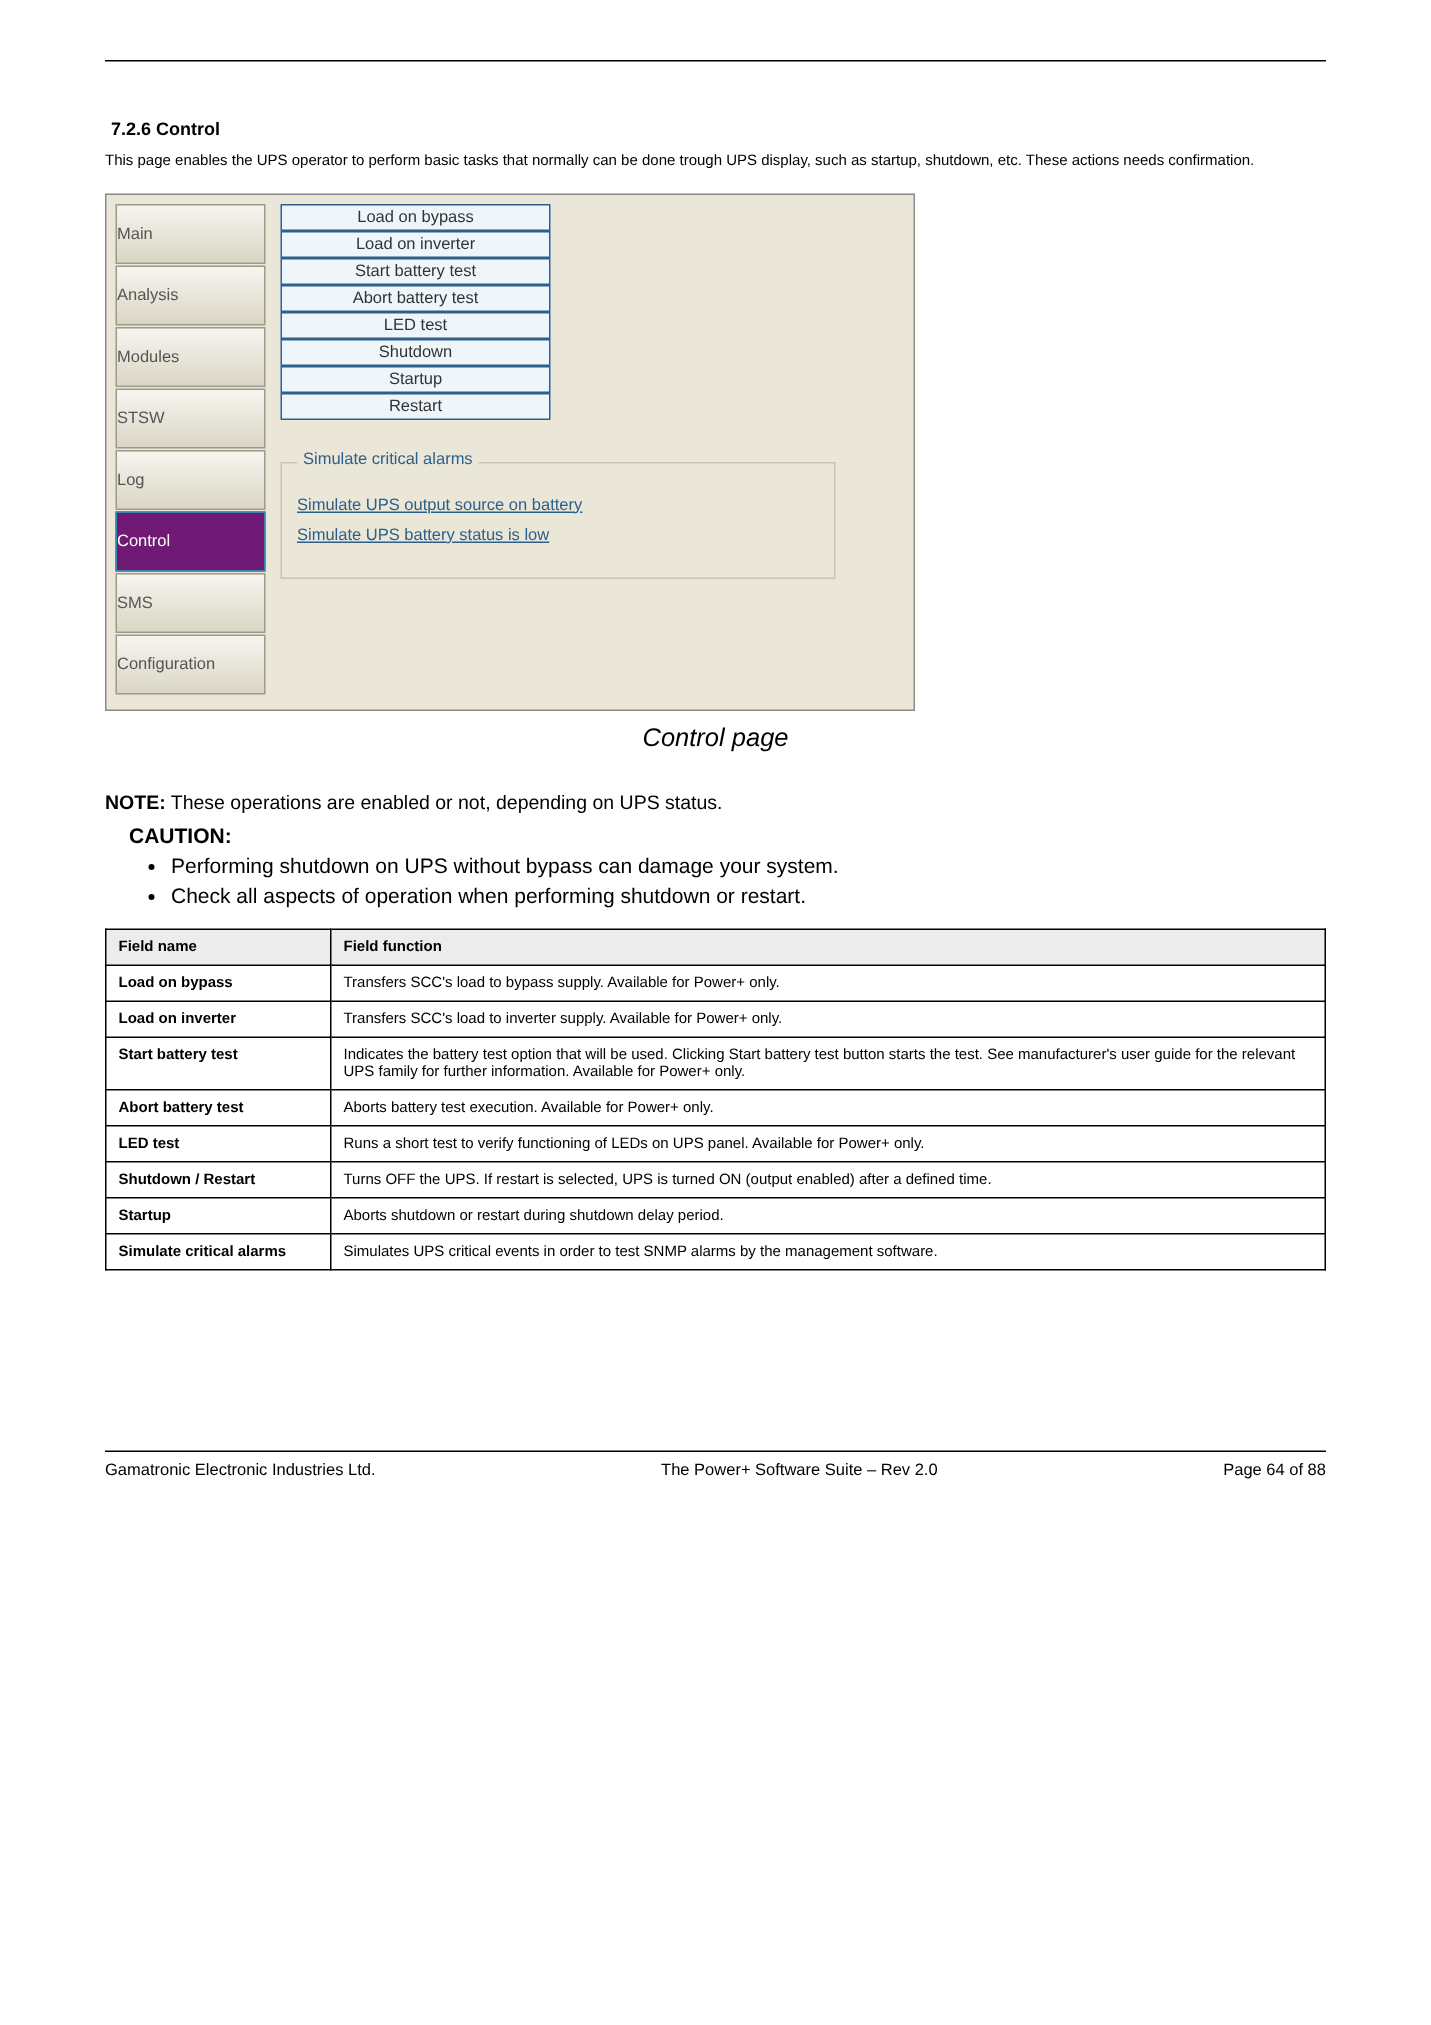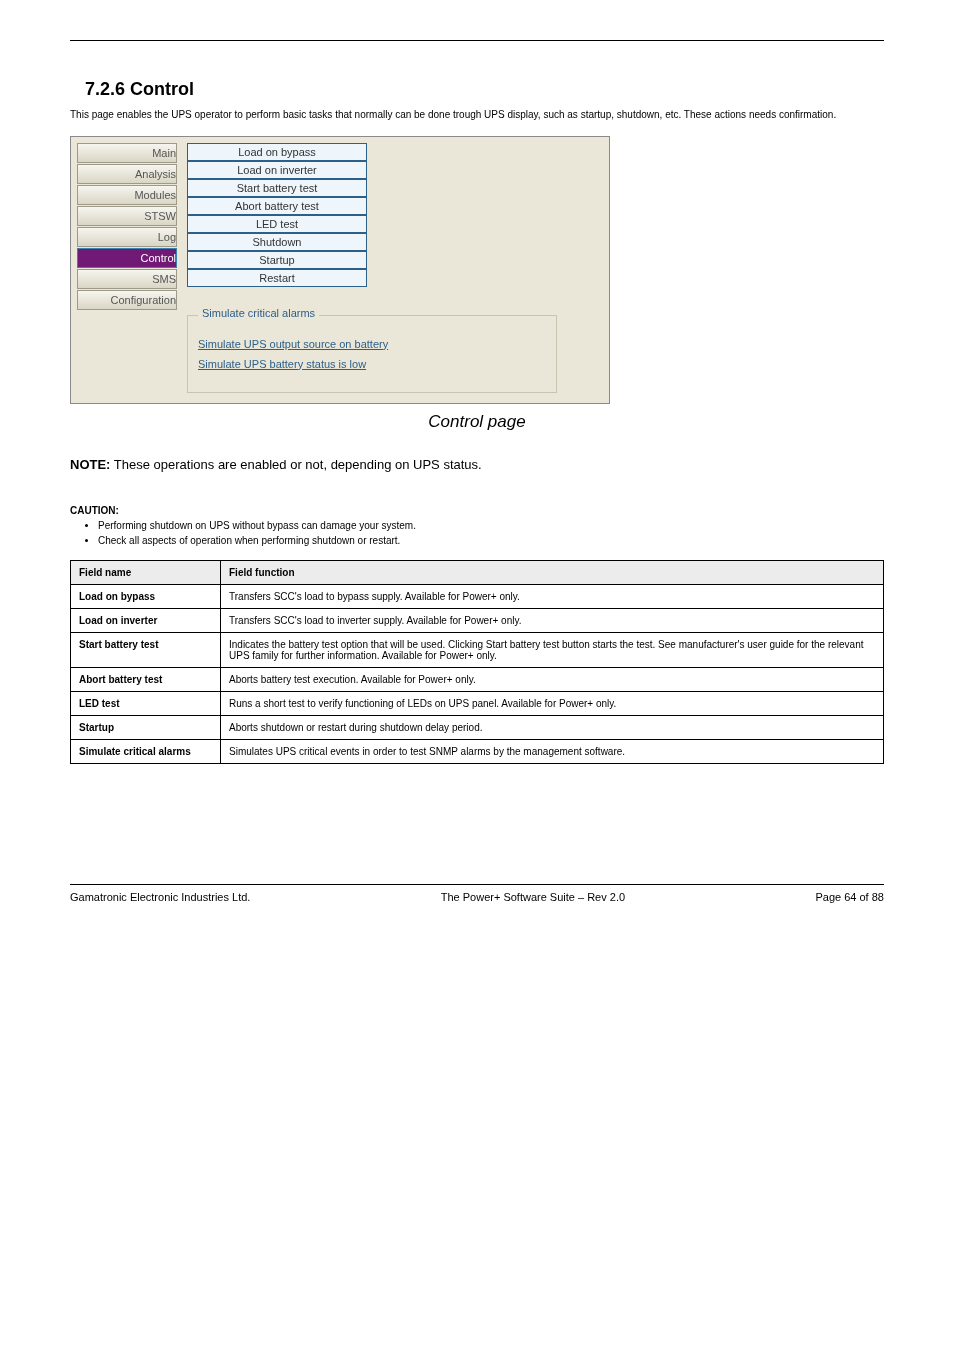--- a/index.html
+++ b/index.html
@@ -1,33 +1,33 @@
 <!DOCTYPE html>
 <html><head>
 <meta charset="utf-8">
 <style>
   * { box-sizing: border-box; margin: 0; padding: 0; }
   html, body { width: 954px; background: #fff; font-family: Arial, Helvetica, sans-serif; color:#000; }
   .page { padding: 40px 70px 20px 70px; }
   .top-rule { border-top: 1px solid #000; height:0; margin-bottom: 8px; }
   .header-line { display:flex; justify-content:space-between; font-size:12px; margin-bottom:30px; }
-  h2.section-num { font-size:18px; font-weight:bold; margin: 10px 0 8px 15px; }
+  h2.section-num { font-size:12px; font-weight:bold; margin: 10px 0 8px 4px; }
   p.body { font-size:10px; line-height:1.35; margin: 0 0 14px 0; }
-  p.note { font-size:13px; line-height:1.35; margin: 6px 0 32px 0; }
+  p.note { font-size:13px; line-height:1.35; margin: 6px 0 6px 0; }
   p.note .note-label { font-weight:bold; }
-  .caution { font-size:10px; margin: 6px 0 14px 0; }
+  .caution { font-size:14px; margin: 6px 0 14px 16px; }
   .caution .caution-label { font-weight:bold; }
   .caution ul { margin: 4px 0 0 28px; }
   .caution li { margin-bottom:4px; }
 
   
   .shot-wrap { margin: 6px 0 6px 0; border: 1px solid #8a8a8a; width: 540px; background:#eae6d8; display:flex; padding:6px 6px 10px 6px; gap:10px; }
   .shot-nav { width:100px; display:flex; flex-direction:column; gap:1px; }
   .shot-nav .navbtn {
-    display:block; text-align:right; font-size:11px; padding:3px 0;
+    display:block; text-align:left; font-size:11px; padding:13px 0;
     background: linear-gradient(#f6f5ef,#dad6c5);
     border:1px solid #9e9a8a; color:#555; cursor:pointer;
   }
   .shot-nav .navbtn.active { background:#701a75; color:#fff; border-color:#3a83b0; }
   .shot-main { flex:1; display:flex; flex-direction:column; gap:2px; }
   .shot-main .actbtn {
     width:180px; text-align:center; font-size:11px; padding:2px 0;
     background:#eef6fb; border:1px solid #2c5f8a; color:#333; cursor:pointer;
   }
   .shot-main .actbtn:first-child { margin-top:0; }
@@ -128,20 +128,24 @@
         </tr>
         <tr>
           <td class="name">Abort battery test</td>
           <td>Aborts battery test execution. Available for Power+ only.</td>
         </tr>
         <tr>
           <td class="name">LED test</td>
           <td>Runs a short test to verify functioning of LEDs on UPS panel. Available for Power+ only.</td>
         </tr>
         <tr>
+          <td class="name">Shutdown / Restart</td>
+          <td>Turns OFF the UPS. If restart is selected, UPS is turned ON (output enabled) after a defined time.</td>
+        </tr>
+        <tr>
           <td class="name">Startup</td>
           <td>Aborts shutdown or restart during shutdown delay period.</td>
         </tr>
         <tr>
           <td class="name">Simulate critical alarms</td>
           <td>Simulates UPS critical events in order to test SNMP alarms by the management software.</td>
         </tr>
       </tbody>
   </table>
 

